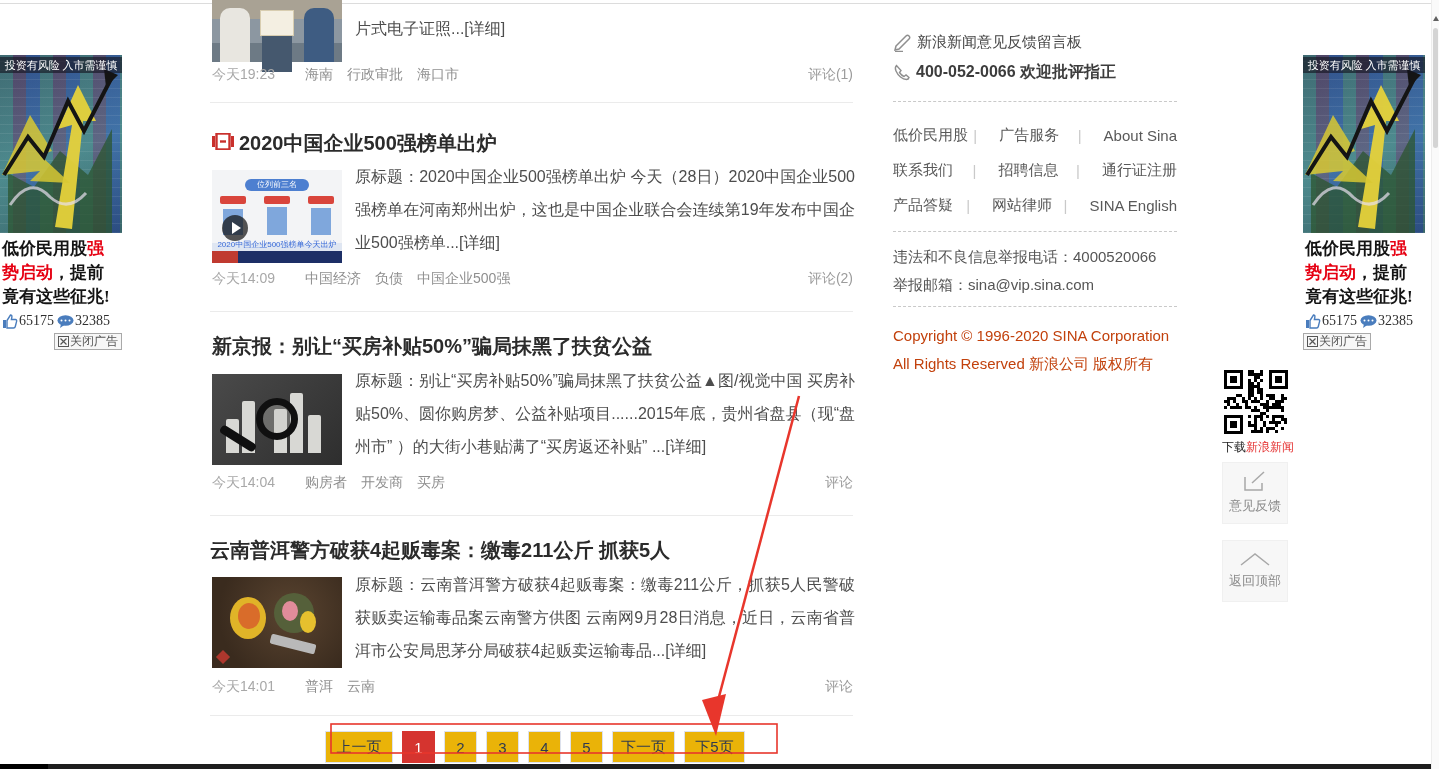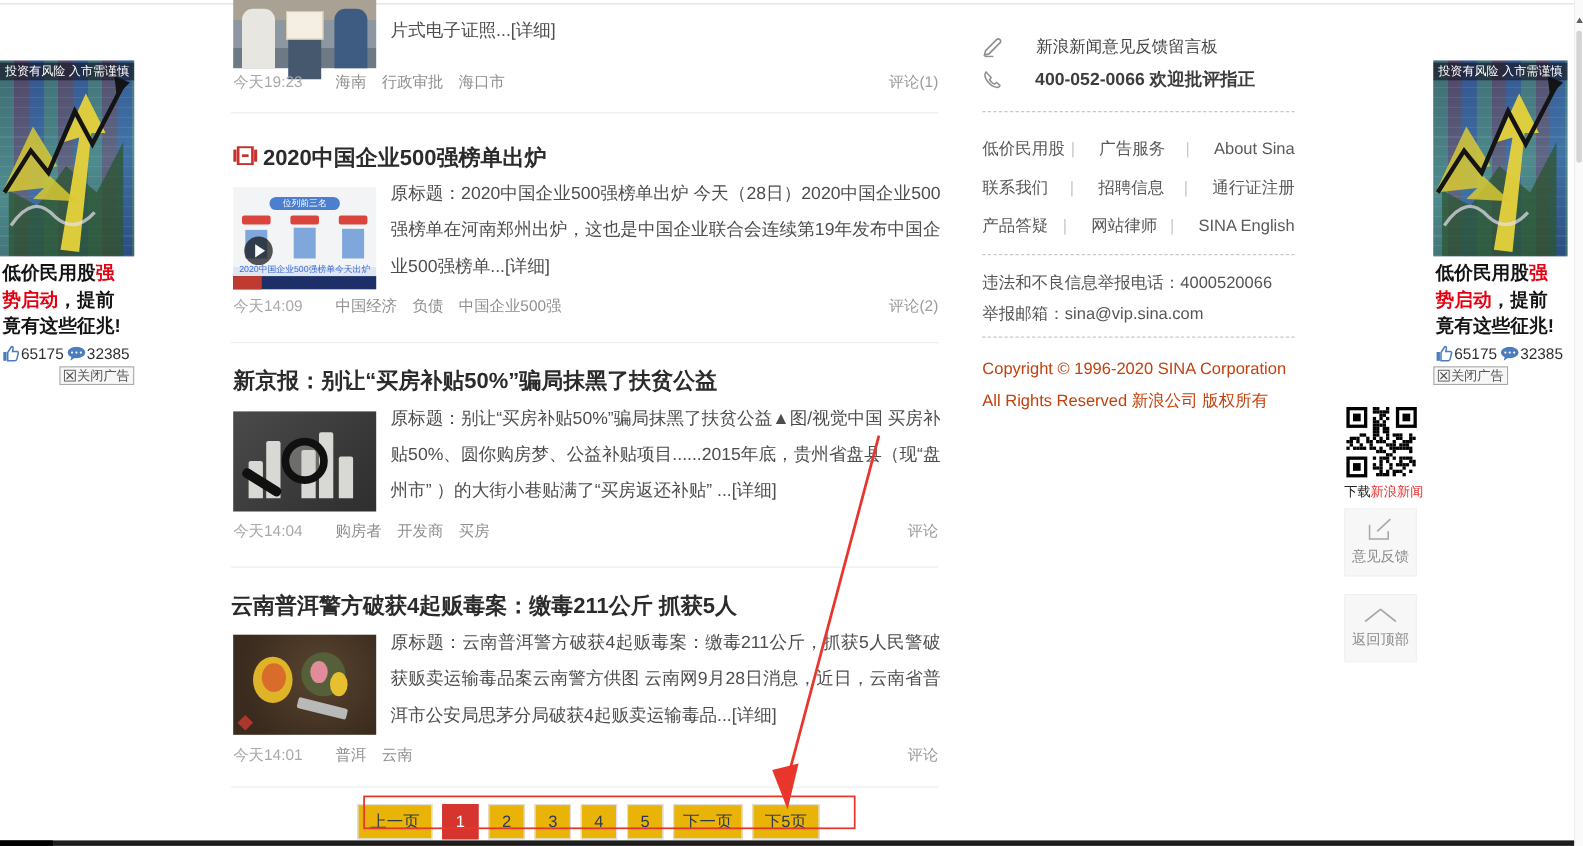--- a/index.html
+++ b/index.html
@@ -13,21 +13,21 @@
   
   .top-hairline { left:0; top:3px; width:1439px; height:1px; background:#dcdcdc; }
   .bottom-bar { left:0; top:764px; width:1431px; height:5px; background:#1e1e1e; }
   .bottom-bar-dark { left:0; top:764px; width:48px; height:5px; background:#000; }
   .scrollbar { right:0; top:0; width:8px; height:769px; background:#fafafa; border-left:1px solid #ededed; }
   .scroll-arrow { position:absolute; left:1px; top:16px; width:0; height:0;
     border-left:3px solid transparent; border-right:3px solid transparent; border-bottom:5px solid #606060; }
   .scroll-thumb { position:absolute; left:1px; top:28px; width:5px; height:120px; background:#d4d4d4; border-radius:3px; }
 
   
-  .ad { width:122px; }
+  .ad { width:122px;font-family:Liberation Serif, serif; }
   .ad-left { left:0; top:55px; }
   .ad-right { left:1303px; top:55px; }
   .ad-img { position:relative; width:122px; height:178px; overflow:hidden;
     background:
       repeating-linear-gradient(0deg, rgba(255,255,255,.08) 0 1px, transparent 1px 9px),
       repeating-linear-gradient(90deg, rgba(124,214,124,.28) 0 13px, rgba(214,80,70,.22) 13px 26px, rgba(80,130,220,.25) 26px 40px),
       linear-gradient(160deg,#27406e,#3c6e96 55%,#1f3a62);
   }
   .ad-img svg { position:absolute; left:0; top:0; }
   .ad-disclaimer { position:absolute; left:0; top:2px; width:122px; height:16px;
@@ -88,21 +88,21 @@
   
   .pager { position:absolute; left:115px; top:731px; display:flex; gap:9px; }
   .pbtn { height:32px; background:#eab308; border:1px solid #dde1ec; color:#2f3a4f; font-size:15px;
     display:flex; align-items:center; justify-content:center; cursor:pointer; }
   .pbtn.num { width:33px; }
   .pbtn.prev { width:68px; } .pbtn.next { width:63px; } .pbtn.next5 { width:61px; }
   .pbtn.active { background:#d5342f; border-color:#d5342f; color:#fff; }
 
   
   .rcol { left:893px; top:0; width:284px; font-size:15px; color:#595959; }
-  .fb-row { position:absolute; left:0; display:flex; align-items:center; gap:29px; color:#454545; white-space:nowrap; }
+  .fb-row { position:absolute; left:0; display:flex; align-items:center; gap:4px; color:#454545; white-space:nowrap; }
   .fb-row svg { flex:none; }
   .hotline { font-weight:700; font-size:16px; color:#3d3d3d; }
   .dash { position:absolute; left:0; width:284px; border-top:1px dashed #c9c9c9; }
   .link-row { position:absolute; left:0; width:284px; display:flex; align-items:center; white-space:nowrap; color:#595959; }
   .link-row .lk { cursor:pointer; }
   .link-row .c1 { width:84px; } .link-row .c2 { width:82px; }
   .link-row .sep { color:#c9c9c9; margin-right:22px; }
   .rline { position:absolute; left:0; white-space:nowrap; color:#555;text-align:center; }
   .copy { color:#c2410c; }
 

